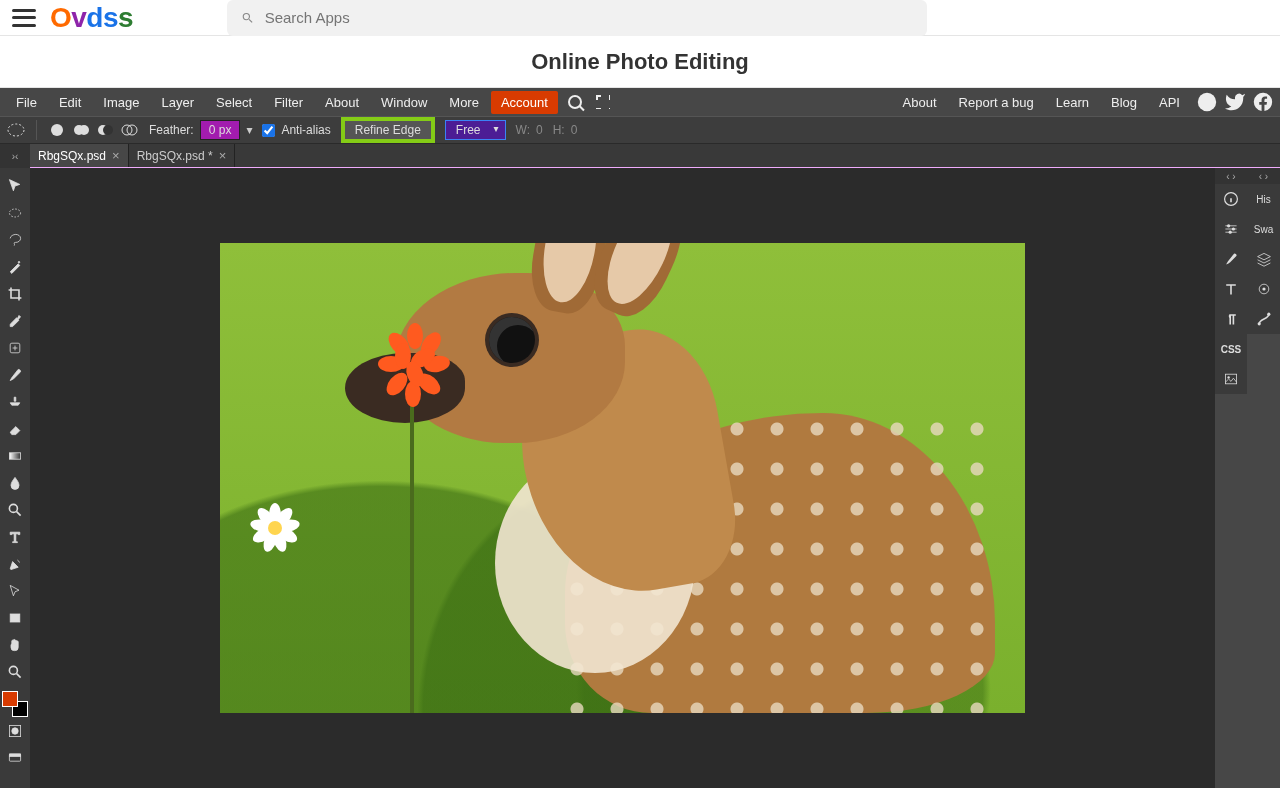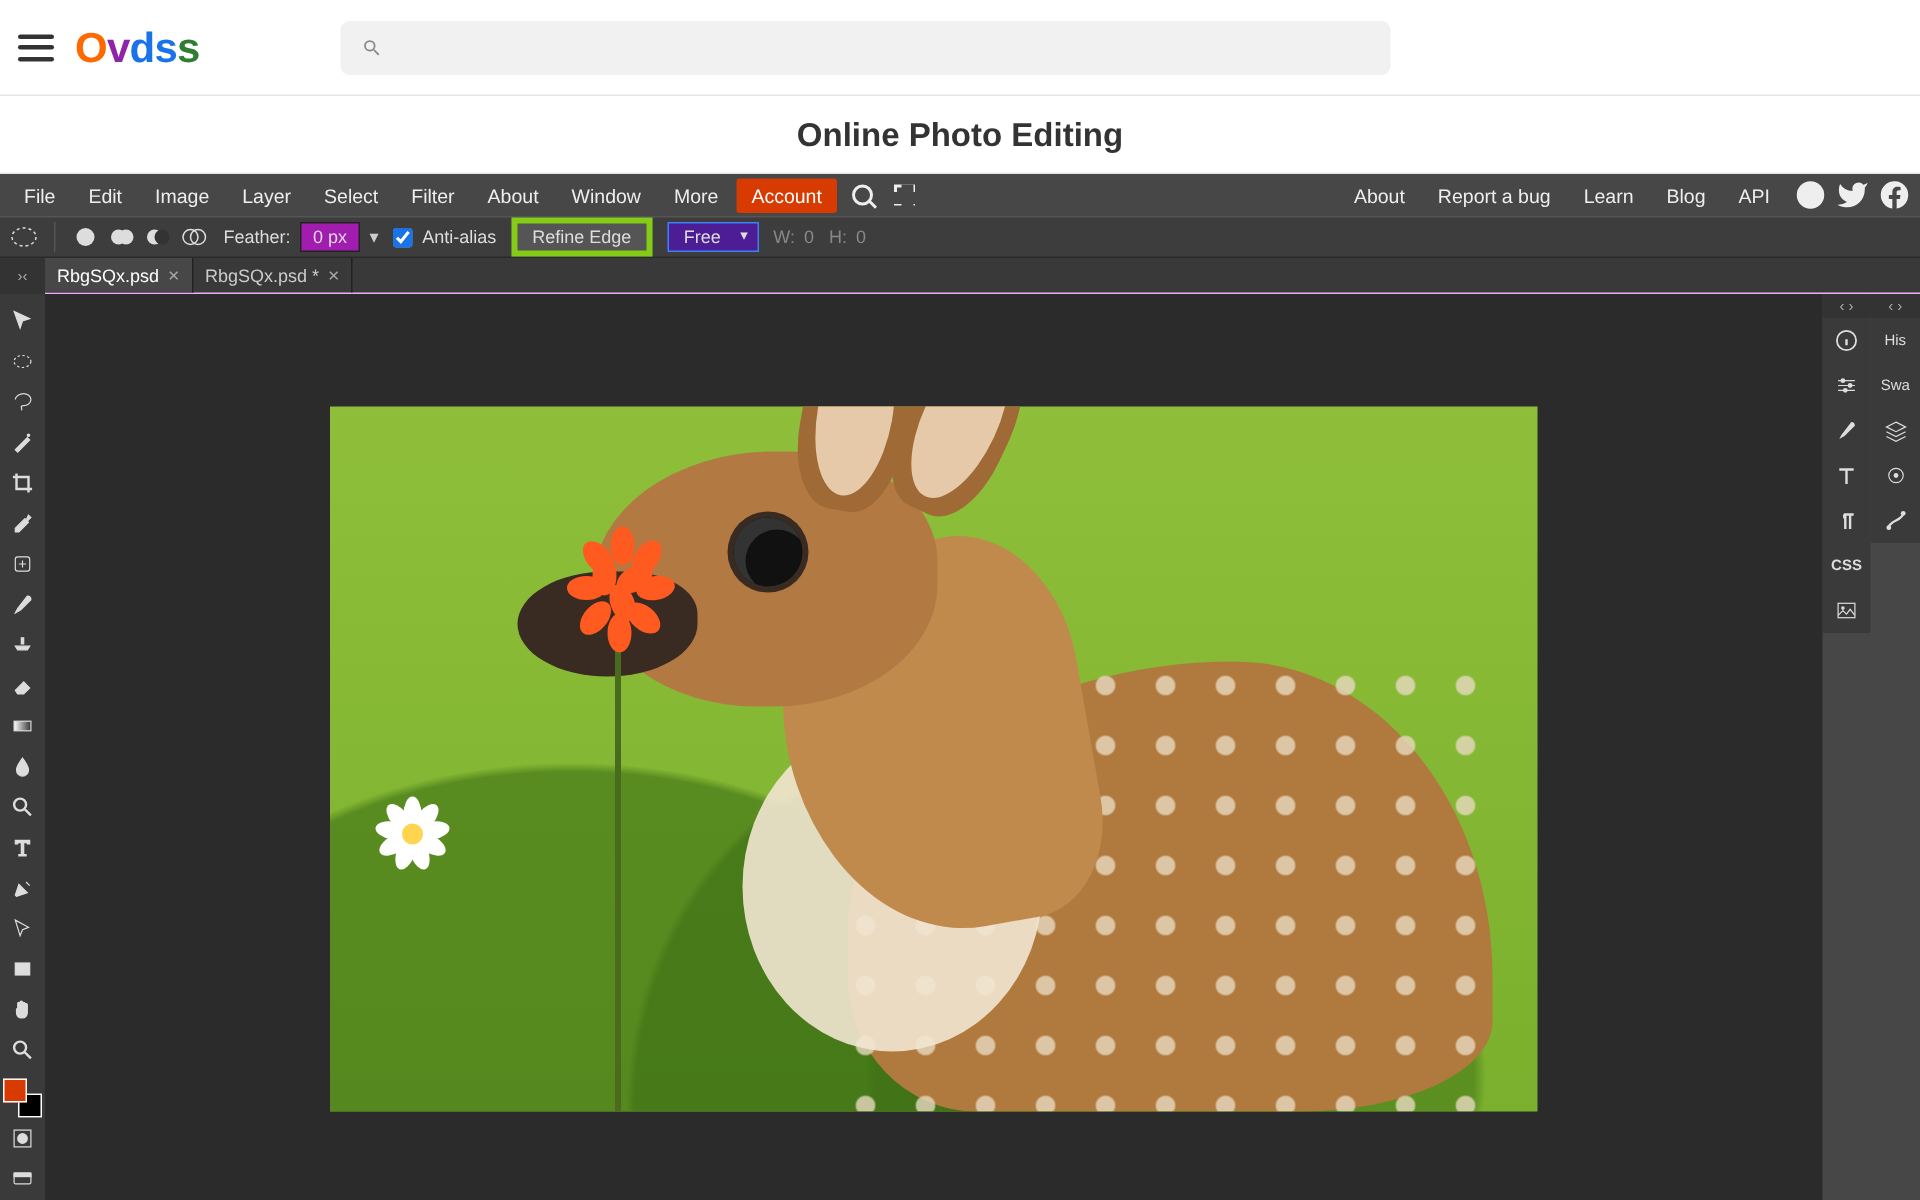--- a/index.html
+++ b/index.html
@@ -1,17 +1,17 @@
 <!DOCTYPE html>
 <html><head>
 <meta charset="utf-8">
 <style>
   * { box-sizing: border-box; margin: 0; padding: 0; }
   body { font-family: -apple-system, BlinkMacSystemFont, "Segoe UI", Arial, sans-serif; width:1280px; height:800px; overflow:hidden; background:#fff; }
-  .topbar { display:flex; align-items:center; height:64px; border-bottom:1px solid #e5e5e5; padding:0 12px; gap:14px; }
+  .topbar { display:flex; align-items:center; height:36px; border-bottom:1px solid #e5e5e5; padding:0 12px; gap:14px; }
   .hamburger { width:24px; height:18px; display:flex; flex-direction:column; justify-content:space-between; cursor:pointer; }
   .hamburger span { height:3px; background:#333; border-radius:2px; }
   .logo { font-size:28px; font-weight:700; letter-spacing:-0.5px; }
   .logo .c1{color:#ff6a00;} .logo .c2{color:#8e24aa;} .logo .c3{color:#1a73e8;} .logo .c4{color:#1a73e8;} .logo .c5{color:#2e7d32;}
   .search { flex:0 0 700px; margin-left:80px; }
   .search-box { display:flex; align-items:center; background:#f1f1f1; border-radius:6px; height:36px; padding:0 14px; gap:10px; }
   .search-box input { border:none; background:transparent; outline:none; font-size:15px; width:100%; color:#555; }
   .page-title-bar { height:52px; display:flex; align-items:center; justify-content:center; border-bottom:1px solid #e5e5e5; }
   .page-title-bar h1 { font-size:22px; font-weight:700; color:#333; }
 
@@ -103,20 +103,21 @@
       <span></span>
     </div>
   <div class="logo">
     <span class="c1">O</span><span class="c2">v</span><span class="c3">d</span><span class="c4">s</span><span class="c5">s</span>
   </div>
   <div class="search">
     <div class="search-box">
       <svg width="14" height="14" viewBox="0 0 24 24" fill="#888">
           <path d="M15.5 14h-.79l-.28-.27A6.47 6.47 0 0016 9.5 6.5 6.5 0 109.5 16a6.47 6.47 0 004.23-1.57l.27.28v.79l5 5L20.49 19l-5-5zM9.5 14A4.5 4.5 0 1114 9.5 4.49 4.49 0 019.5 14z"></path>
         </svg>
+      <input type="text" placeholder="Search Apps" style="">
     </div>
   </div>
 </div>
 
 <div class="page-title-bar">
   <h1>Online Photo Editing</h1>
 </div>
 
 <div class="editor">
 

